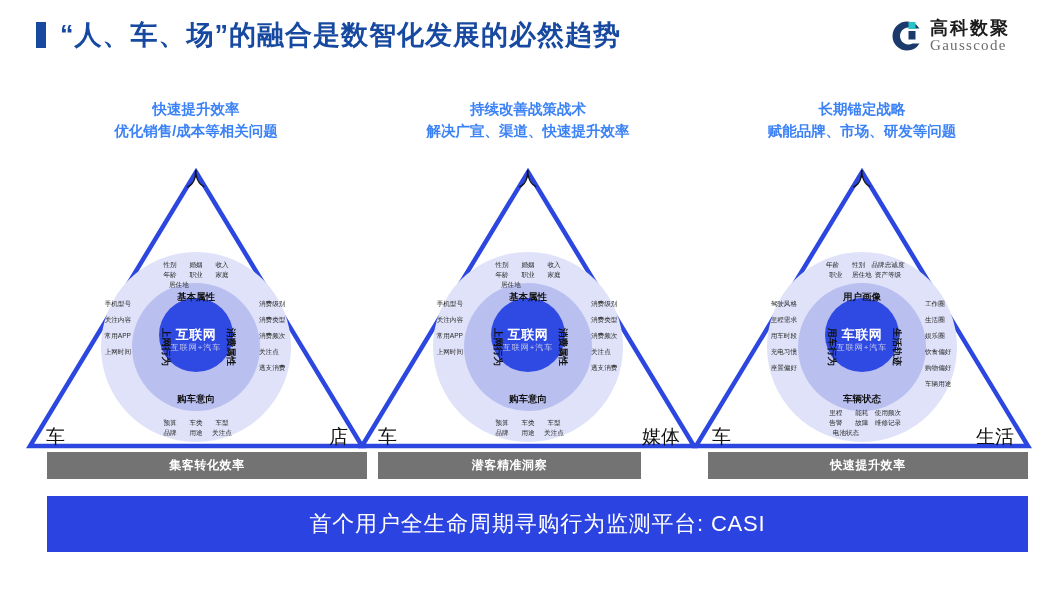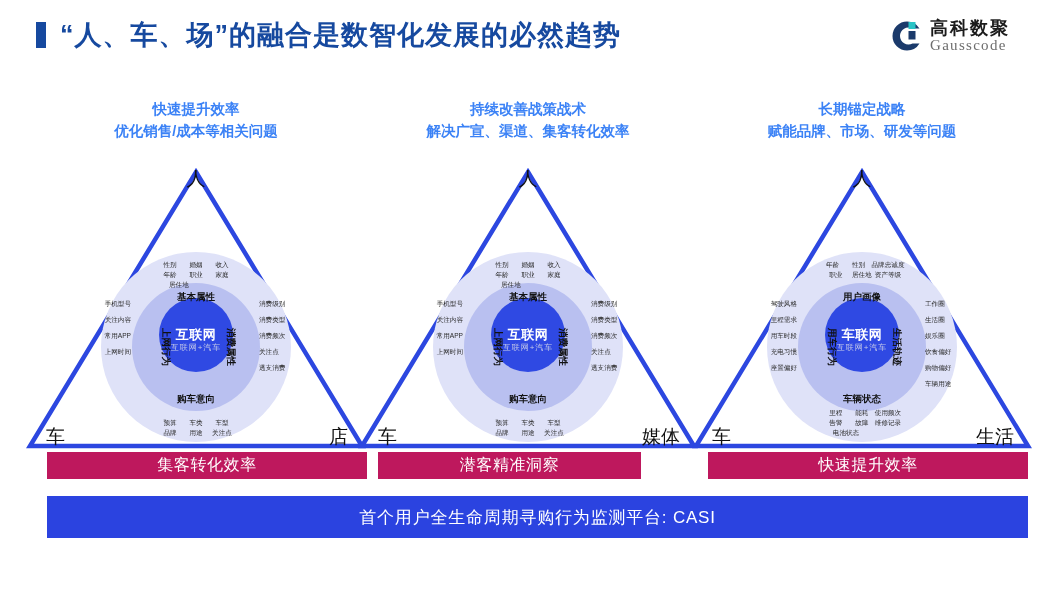--- a/index.html
+++ b/index.html
@@ -108,33 +108,33 @@
 
   .wm {
     position:absolute; left:50%; top:50%;
     transform:translate(-50%,-50%);
     font-size:8px; color:#c5c9e8; letter-spacing:1px; white-space:nowrap;
   }
 
   
   .sbar {
     position:absolute; top:452px; height:27px;
-    background:#be185d; color:#fff;
+    background:#737373; color:#fff;
     display:flex; align-items:center; justify-content:center;
-    font-size:16px; font-weight:normal; letter-spacing:.6px;
+    font-size:12px; font-weight:bold; letter-spacing:.6px;
   }
   .sbar.b0 { left:47px;  width:320px; }
   .sbar.b1 { left:378px; width:263px; }
   .sbar.b2 { left:708px; width:320px; }
 
   #mainbar {
-    position:absolute; left:47px; top:496px; width:981px; height:42px;
+    position:absolute; left:47px; top:496px; width:981px; height:56px;
     background:#2b43e0; color:#fff;
     display:flex; align-items:center; justify-content:center;
-    font-size:17px; letter-spacing:.8px;
+    font-size:22px; letter-spacing:.8px;
   }
 </style>
 </head>
 <body>
 
 <div id="header">
   <div id="title-marker"></div>
   <div id="page-title">“人、车、场”的融合是数智化发展的必然趋势</div>
 
   <div id="logo">
@@ -200,21 +200,21 @@
         <div>关注点</div>
         <div>透支消费</div>
       </div>
     </div>
   </div>
 </div>
 
 <div class="col c1">
   <div class="col-head">
     <span>持续改善战策战术</span>
-    <span class="l2">解决广宣、渠道、集客转化效率</span>
+    <span class="l2">解决广宣、渠道、快速提升效率</span>
   </div>
 
   <div class="tri-wrap">
     <svg class="tri-svg" viewBox="0 0 340 292">
       <polygon points="170,12 336,286 4,286" fill="none" stroke="#2c47e0" stroke-width="4.5"></polygon>
     </svg>
     <div class="corner top">人</div>
     <div class="corner bl">车</div>
     <div class="corner br">媒体</div>
 

